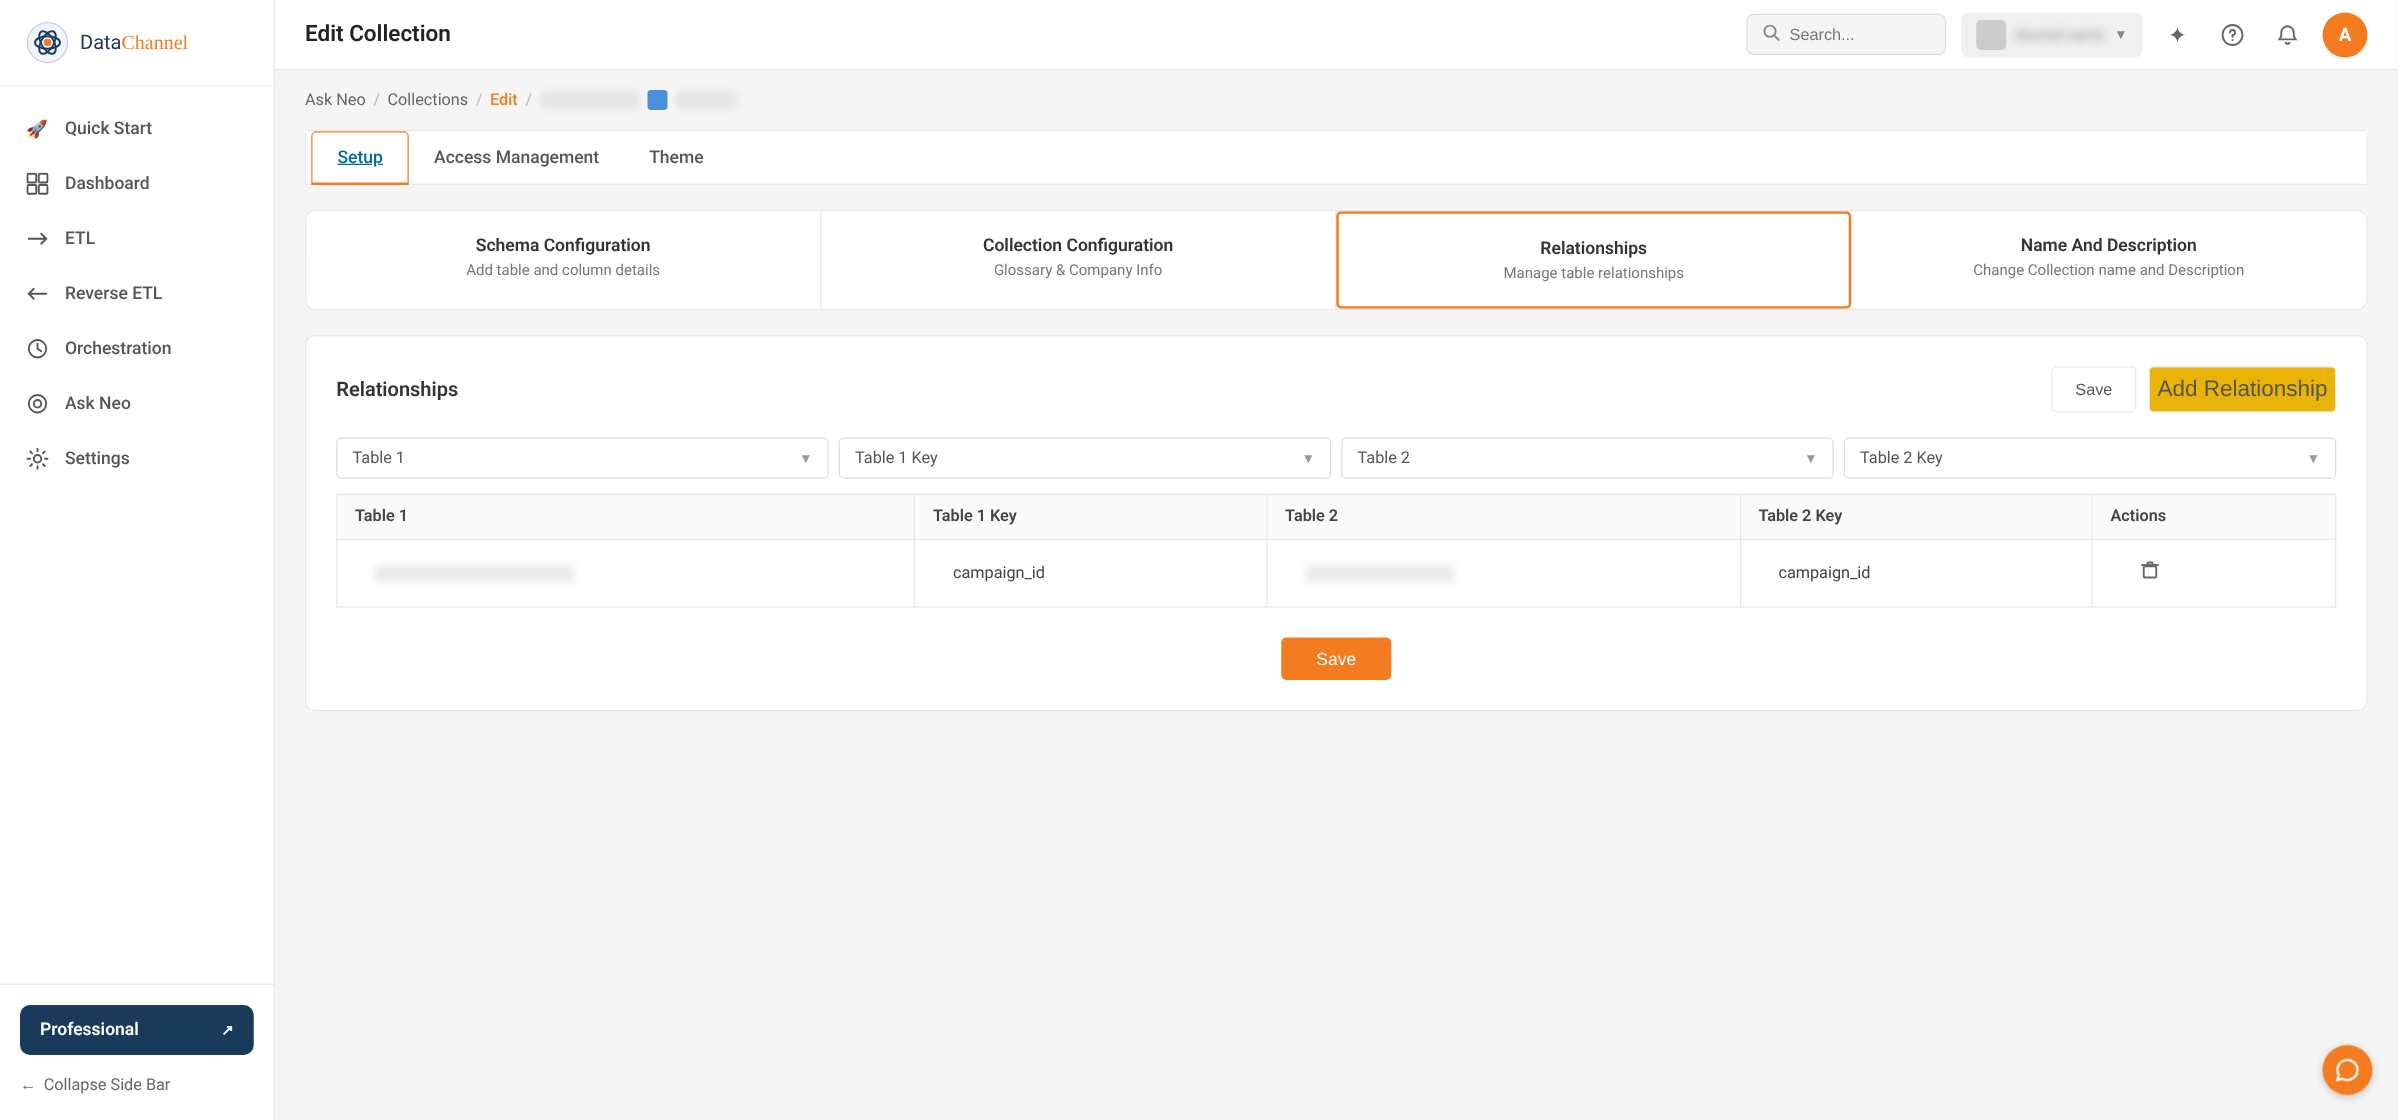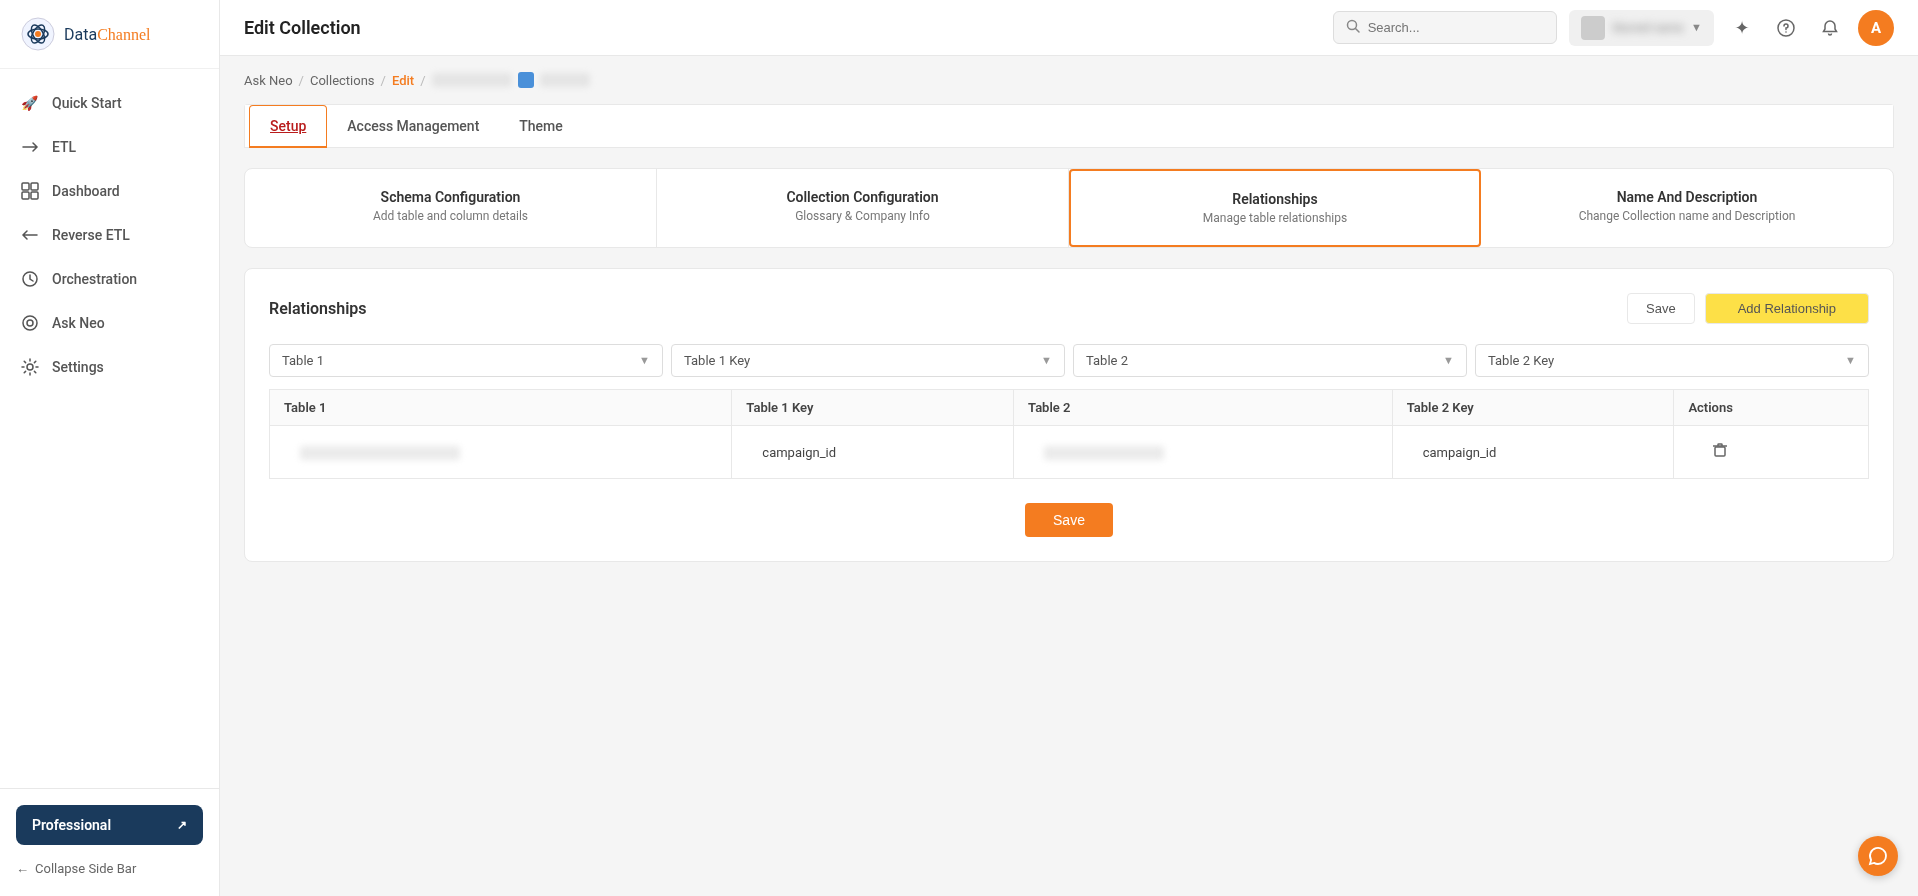--- a/index.html
+++ b/index.html
@@ -105,21 +105,21 @@
       gap: 12px;
     }
     .search-box {
       display: flex;
       align-items: center;
       gap: 8px;
       background: #f5f5f5;
       border: 1px solid #ddd;
       border-radius: 6px;
       padding: 6px 12px;
-      width: 224px;
+      width: 160px;
     }
     .search-box input {
       border: none;
       background: transparent;
       outline: none;
       font-size: 13px;
       color: #555;
       width: 100%;
     }
     .user-dropdown {
@@ -202,21 +202,21 @@
     .tab {
       padding: 12px 20px;
       font-size: 14px;
       font-weight: 500;
       color: #555;
       cursor: pointer;
       border-bottom: 2px solid transparent;
       margin-bottom: -1px;
     }
     .tab.active {
-      color: #b91c1c;
+      color: #0369a1;
       border-bottom: 2px solid #f47c20;
       border: 1px solid #f47c20;
       border-bottom: 2px solid #f47c20;
       border-radius: 4px 4px 0 0;
       text-decoration: underline;
     }
 
     
     .section-cards {
       display: grid;
@@ -276,24 +276,24 @@
       border: 1px solid #e8e8e8;
       background: #fff;
       color: #555;
       font-size: 13px;
       padding: 7px 18px;
       border-radius: 4px;
       cursor: pointer;
     }
     .btn-add-relationship {
       border: 1px solid #e8e8e8;
-      background: #fde047;
+      background: #eab308;
       color: #555;
-      font-size: 13px;
-      padding: 7px 32px;
+      font-size: 18px;
+      padding: 7px 6px;
       border-radius: 4px;
       cursor: pointer;
     }
     .btn-save-orange {
       background: #f47c20;
       color: #fff;
       border: none;
       font-size: 14px;
       padding: 9px 28px;
       border-radius: 4px;
@@ -416,36 +416,36 @@
     </span>
   </div>
 
   <nav class="sidebar-nav">
     <div class="nav-item">
       <span class="nav-icon">🚀</span>
       <span>Quick Start</span>
     </div>
     <div class="nav-item">
       <span class="nav-icon">
-        <svg width="18" height="18" viewBox="0 0 18 18">
-            <path d="M2 9h14M12 5l4 4-4 4" stroke="#555" stroke-width="1.5" fill="none" stroke-linecap="round"></path>
-          </svg>
-      </span>
-      <span>ETL</span>
-    </div>
-    <div class="nav-item">
-      <span class="nav-icon">
         <svg width="18" height="18" viewBox="0 0 18 18" fill="none">
             <rect x="1" y="1" width="7" height="7" rx="1" stroke="#555" stroke-width="1.5"></rect>
             <rect x="10" y="1" width="7" height="7" rx="1" stroke="#555" stroke-width="1.5"></rect>
             <rect x="1" y="10" width="7" height="7" rx="1" stroke="#555" stroke-width="1.5"></rect>
             <rect x="10" y="10" width="7" height="7" rx="1" stroke="#555" stroke-width="1.5"></rect>
           </svg>
       </span>
       <span>Dashboard</span>
+    </div>
+    <div class="nav-item">
+      <span class="nav-icon">
+        <svg width="18" height="18" viewBox="0 0 18 18">
+            <path d="M2 9h14M12 5l4 4-4 4" stroke="#555" stroke-width="1.5" fill="none" stroke-linecap="round"></path>
+          </svg>
+      </span>
+      <span>ETL</span>
     </div>
     <div class="nav-item">
       <span class="nav-icon">
         <svg width="18" height="18" viewBox="0 0 18 18">
             <path d="M16 9H2M6 5L2 9l4 4" stroke="#555" stroke-width="1.5" fill="none" stroke-linecap="round"></path>
           </svg>
       </span>
       <span>Reverse ETL</span>
     </div>
     <div class="nav-item">

